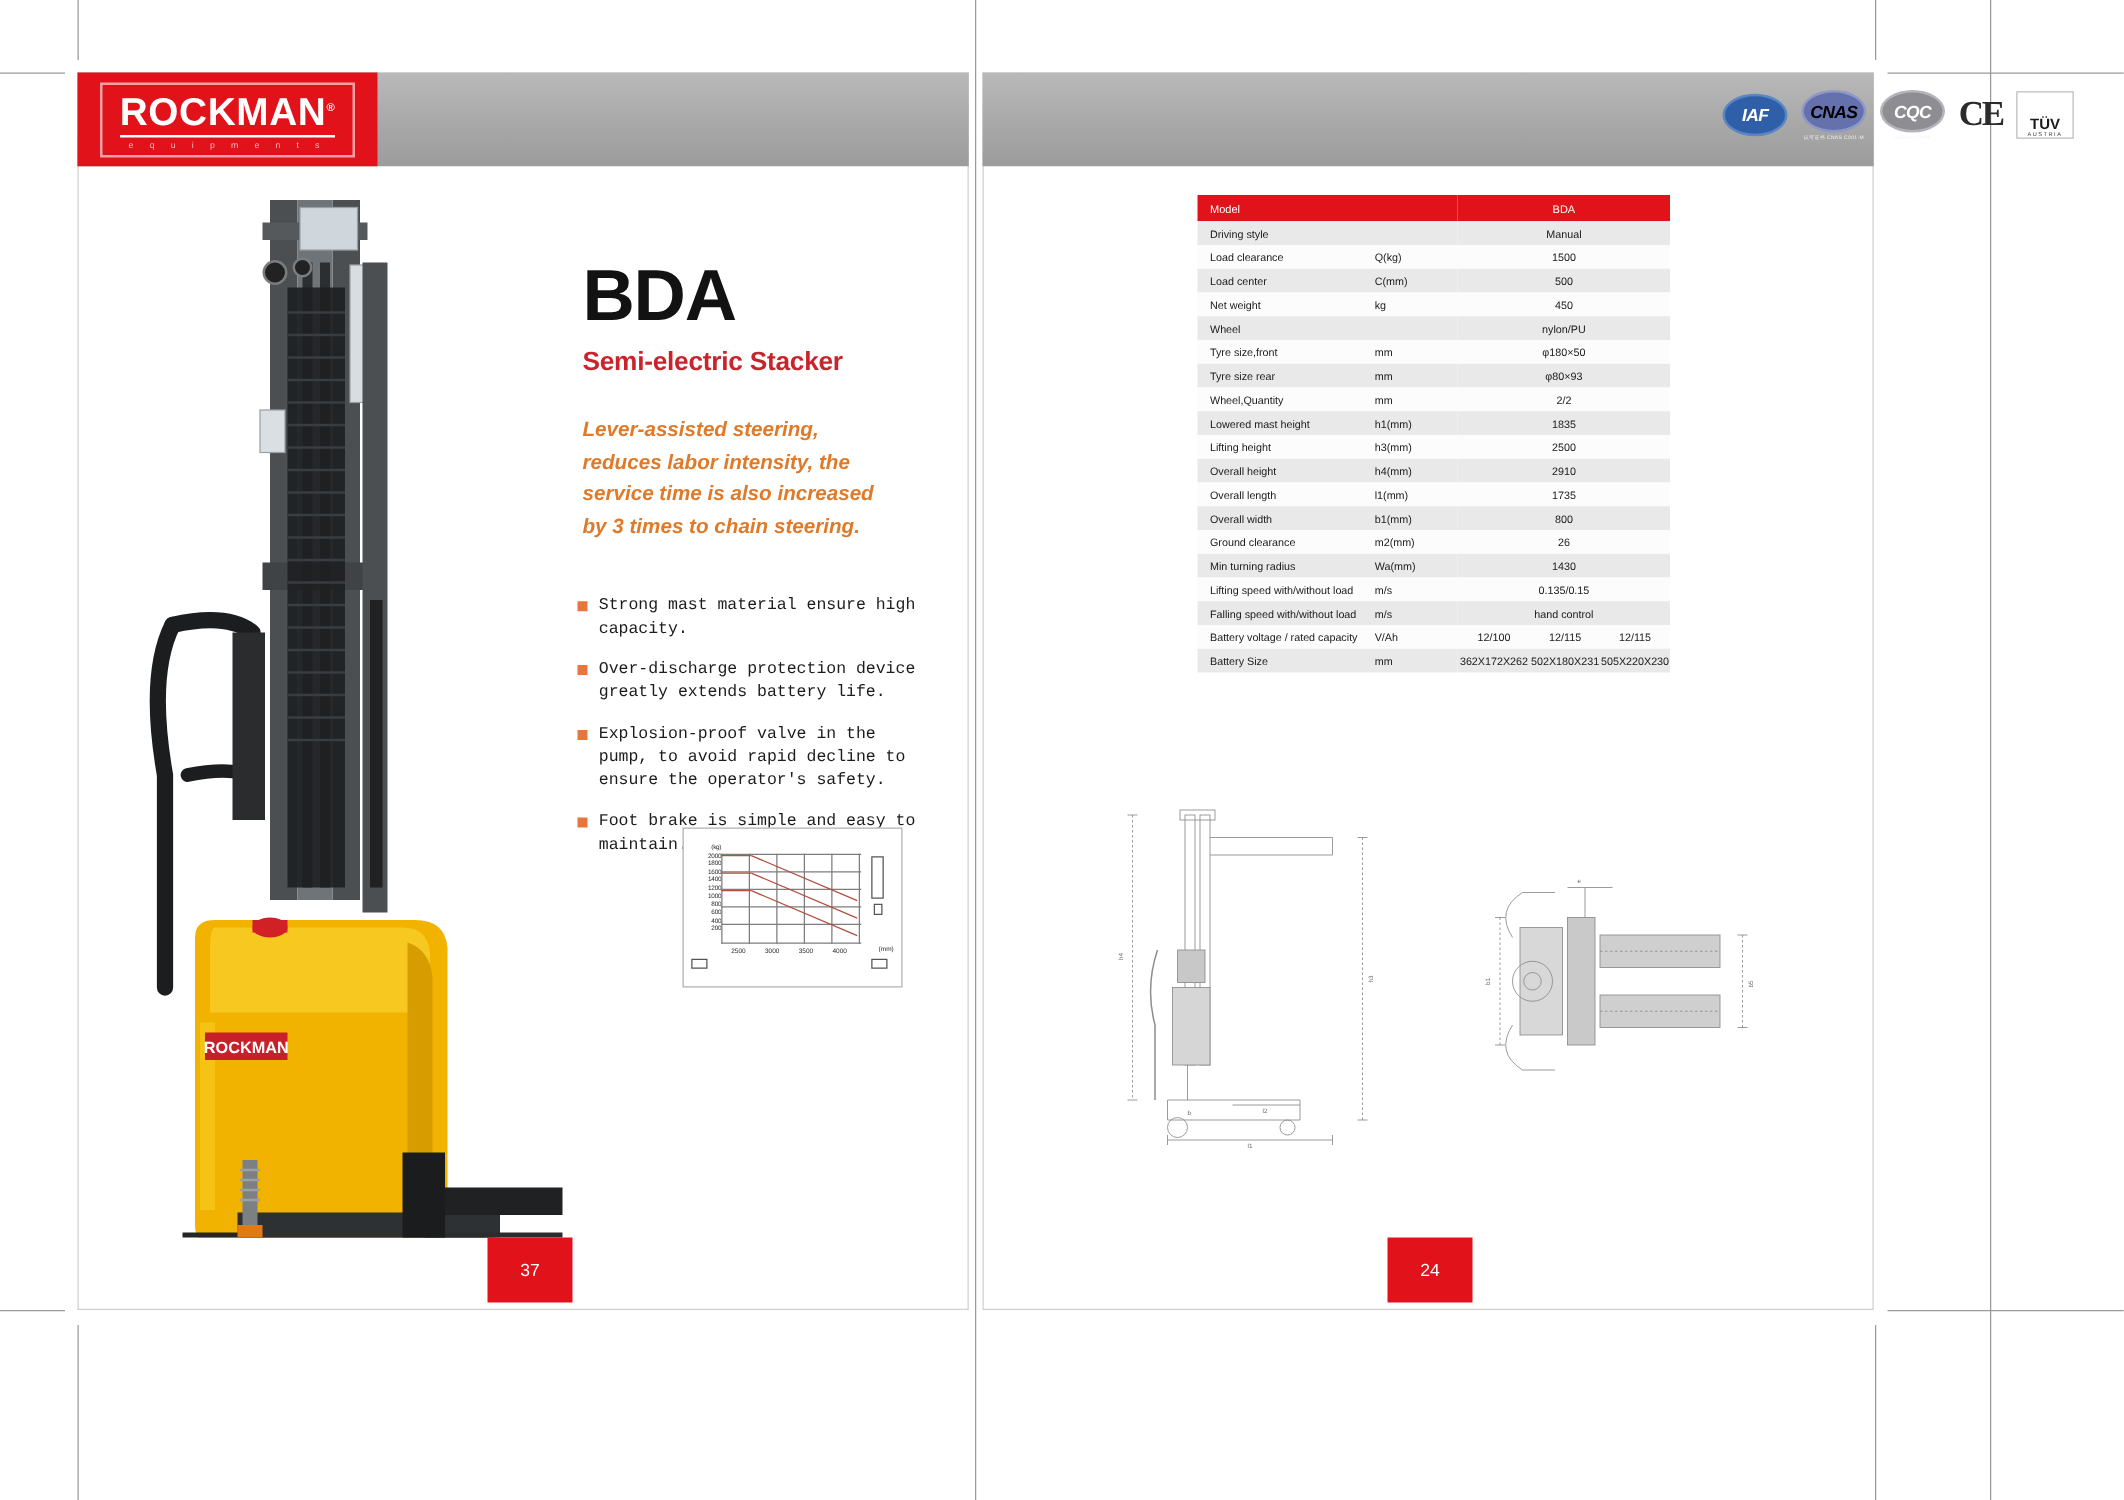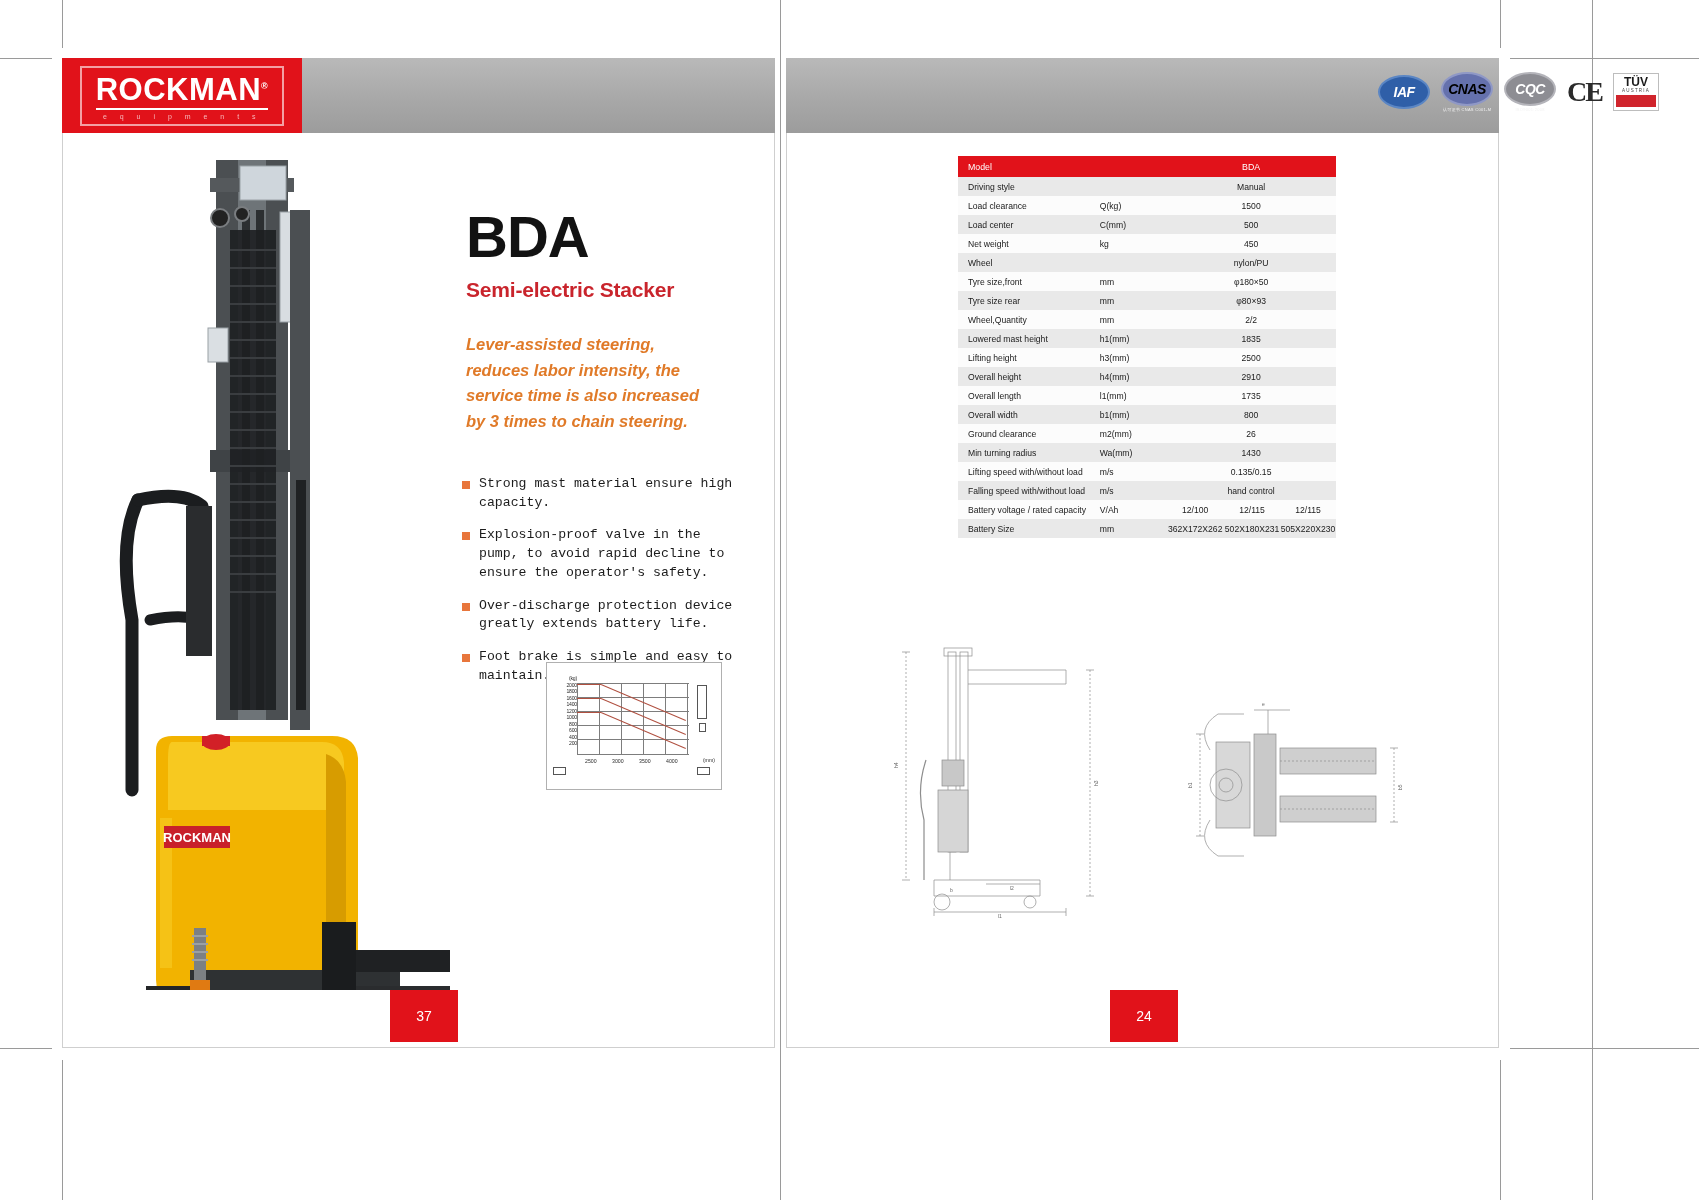--- a/index.html
+++ b/index.html
@@ -58,21 +58,21 @@
     letter-spacing: -0.5px;
   }
   .cert-iaf { background: #2f5fa8; color: #fff; border: 2px solid #5b86c4; }
   .cert-cnas { background: #6571ad; color: #000000; border: 2px solid #8f98c6; }
   .cert-cqc { background: #8d8d93; color: #fff; border: 2px solid #b4b4ba; }
   .cert-cap { font-size: 4px; color: #f2f2f2; letter-spacing: 0.3px; margin-top: 1px; }
   .ce-mark { font-size: 28px; font-weight: bold; color: #2b2b2b; font-family: "Liberation Serif", serif; letter-spacing: -2px; }
   .tuv {
     width: 46px; height: 38px; background: #fff; border: 1px solid #bdbdbd;
     display: flex; flex-direction: column; align-items: center; justify-content: flex-start;
-    padding-top: 2px;
+    padding-top: 19px;
   }
   .tuv-top { font-size: 12px; font-weight: bold; color: #1a1a1a; line-height: 1; }
   .tuv-sub { font-size: 4.5px; color: #444; letter-spacing: 1.2px; }
   .tuv-bar { width: 40px; height: 12px; background: #d0242c; margin-top: 2px; }
 
   
   .product-photo { position: absolute; left: 90px; top: 150px; width: 360px; height: 840px; }
 
   .title-col { position: absolute; left: 466px; top: 208px; width: 280px; }
   .model-title { font-size: 58px; font-weight: bold; color: #121212; line-height: 1; letter-spacing: -1px; }
@@ -280,25 +280,25 @@
     <div class="tagline">Lever-assisted steering, reduces labor intensity, the service time is also increased by 3 times to chain steering.</div>
   </div>
 
   <div class="features">
     <div class="feature">
       <div class="bullet"></div>
       <div class="feature-text">Strong mast material ensure high capacity.</div>
     </div>
     <div class="feature">
       <div class="bullet"></div>
-      <div class="feature-text">Explosion-proof valve in the pump, to avoid rapid decline to ensure the operator's safety.</div>
+      <div class="feature-text">Over-discharge protection device greatly extends battery life.</div>
     </div>
     <div class="feature">
       <div class="bullet"></div>
-      <div class="feature-text">Over-discharge protection device greatly extends battery life.</div>
+      <div class="feature-text">Explosion-proof valve in the pump, to avoid rapid decline to ensure the operator's safety.</div>
     </div>
     <div class="feature">
       <div class="bullet"></div>
       <div class="feature-text">Foot brake is simple and easy to maintain.</div>
     </div>
   </div>
 
   <div class="chart-box">
     <div class="ylabels">
       <div>(kg)</div>

